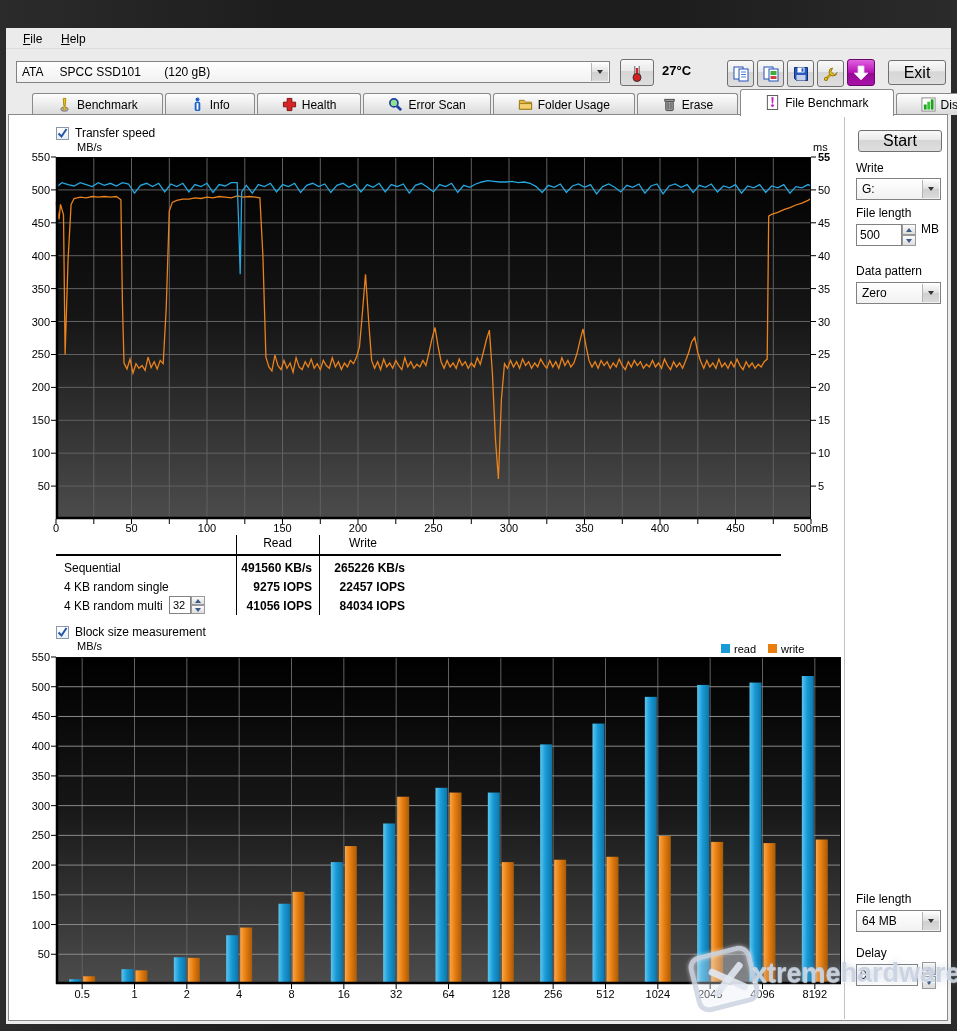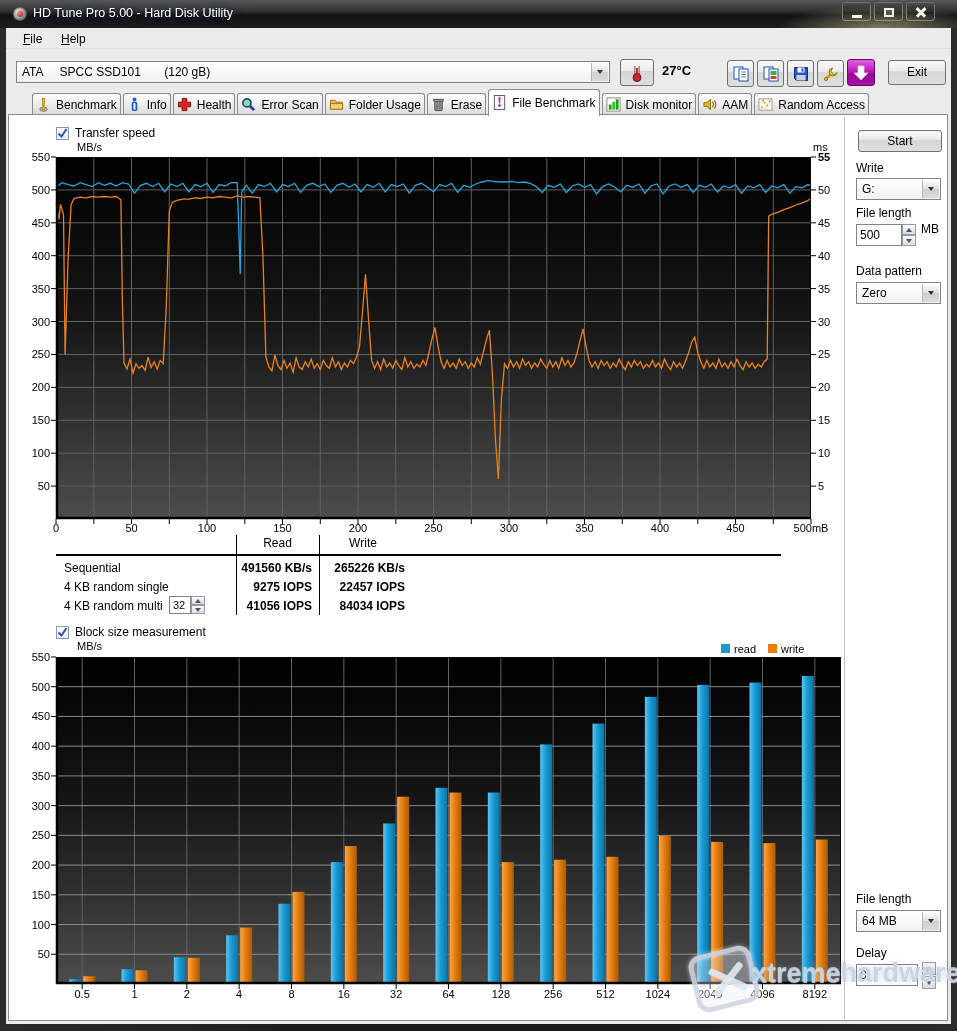--- a/index.html
+++ b/index.html
@@ -30,28 +30,28 @@
   .toolbar { position:absolute; left:0; top:28px; width:100%; height:35px; }
   .combo { position:relative; border:1px solid #828282; background:linear-gradient(#fff,#f1f1f1); }
   .combo .ctext { display:block; line-height:20px; padding-left:5px; white-space:pre; overflow:hidden; font-size:12px; }
   .combo .cbtn { position:absolute; right:1px; top:1px; bottom:1px; width:17px;
     background:linear-gradient(#fdfdfd,#dfdfdf 50%,#cfcfcf 51%,#dadada); border-left:1px solid #b4b4b4;
     display:flex; align-items:center; justify-content:center; }
   .tri-dn { width:0; height:0; border-left:3.5px solid transparent; border-right:3.5px solid transparent; border-top:4px solid #333; }
   .tri-up-s { width:0; height:0; border-left:3px solid transparent; border-right:3px solid transparent; border-bottom:4px solid #3c5a84; }
   .tri-dn-s { width:0; height:0; border-left:3px solid transparent; border-right:3px solid transparent; border-top:4px solid #3c5a84; }
   .btn { border:1px solid #707070; border-radius:3px; background:linear-gradient(#f9f9f9,#e9e9e9 45%,#d6d6d6 46%,#dedede);
-    font-size:12px; text-align:center; }
+    font-size:16px; text-align:center; }
   .tbtn { position:absolute; width:27px; height:27px; display:flex; align-items:center; justify-content:center; }
   .spin { display:inline-flex; flex-direction:column; width:14px; }
   .spb { flex:1; border:1px solid #9a9a9a; background:linear-gradient(#fcfcfc,#dcdcdc); display:flex; align-items:center; justify-content:center; min-height:8px; }
   .field { border:1px solid #828282; background:#fff; font-family:inherit; font-size:12px; padding:0 3px; }
   
   .tabstrip { position:absolute; left:26px; top:59px; height:28px; display:flex; align-items:flex-end; }
-  .tab { display:flex; align-items:center; gap:5px; height:22px; padding:0 3px; margin-right:2px;
+  .tab { display:flex; align-items:center; gap:5px; height:22px; padding:0 24px; margin-right:2px;
     border:1px solid #8a8a8a; border-bottom:none; border-radius:3px 3px 0 0;
     background:linear-gradient(#fdfdfd,#ececec 50%,#d9d9d9); font-size:12px; white-space:nowrap; }
   .tab.sel { height:27px; background:#fff; position:relative; z-index:6; margin-bottom:-1px; padding-bottom:1px;justify-content:center; }
   .tab svg { width:15px; height:15px; }
   
   .panel { position:absolute; left:2px; top:86px; width:940px; height:907px; background:#fff; border:1px solid #8a8a8a; z-index:4; }
   .pnl-divider { position:absolute; left:835px; top:2px; width:1px; height:902px; background:#c2c2c2; }
   .cb { position:absolute; display:flex; align-items:center; gap:6px; font-size:12px; }
   .cbbox { width:13px; height:13px; border:1px solid #8a98a8; background:linear-gradient(#fefefe,#e8eef6); position:relative; }
   .axis-title { position:absolute; font-size:11px;padding-left:22px; }
@@ -67,36 +67,20 @@
     box-shadow:0 0 4px rgba(255,255,255,.6), inset 0 0 4px rgba(255,255,255,.5); }
   .wm-x1,.wm-x2 { position:absolute; left:10px; top:22px; width:42px; height:7px; background:rgba(225,231,241,.9); border-radius:3px; }
   .wm-x1{ transform:rotate(38deg);} .wm-x2{ transform:rotate(-38deg);}
   .wm-text { position:absolute; left:64px; top:14px; font-size:27px; font-weight:bold; letter-spacing:0;
     color:rgba(196,206,222,.88); text-shadow:0 1px 1px rgba(255,255,255,.75), 0 0 7px rgba(130,150,180,.4); white-space:nowrap; }
 </style>
 </head>
 <body>
 
 <div class="win">
-  <div class="titlebar">
-    <span class="app-icon"></span>
-    <span class="title-text">HD Tune Pro 5.00 - Hard Disk Utility</span>
-    <span class="winbtns">
-      <span class="wbtn">
-          <span class="g-min"></span>
-        </span>
-      <span class="wbtn">
-          <span class="g-max"></span>
-        </span>
-      <span class="wbtn">
-          <span class="g-x1"></span>
-          <span class="g-x2"></span>
-        </span>
-    </span>
-  </div>
 
   <div class="client">
     <div class="menubar" id="menubar">
         <div class="menu-item" style="left: 12px;"><u>F</u>ile</div>
         <div class="menu-item" style="left: 50px;"><u>H</u>elp</div>
       </div>
 
     <div class="toolbar">
       <div class="combo" style="position:absolute;left:10px;top:5px;width:594px;height:22px;">
         <span class="ctext">ATA     SPCC SSD101       (120 gB)</span>

